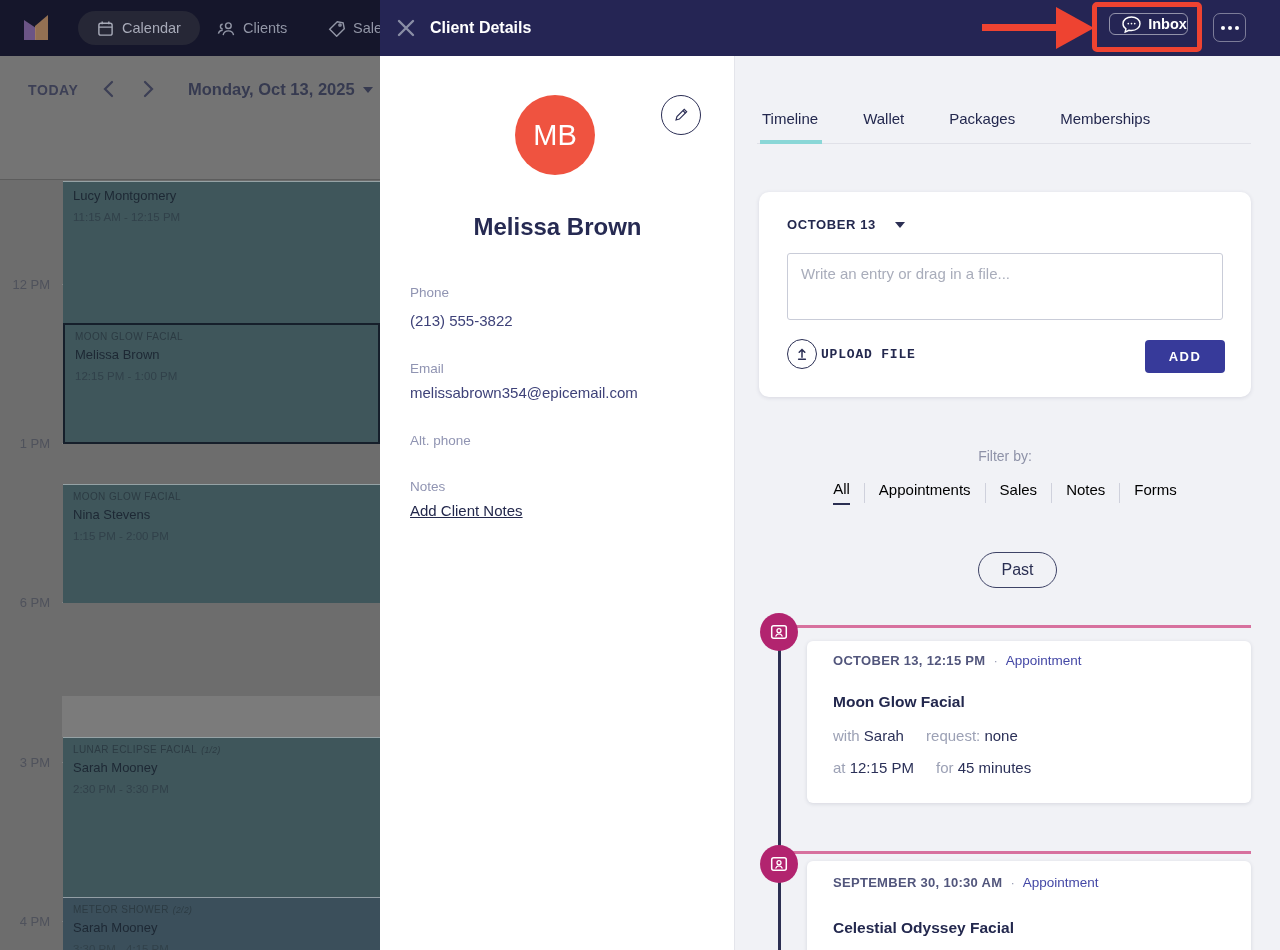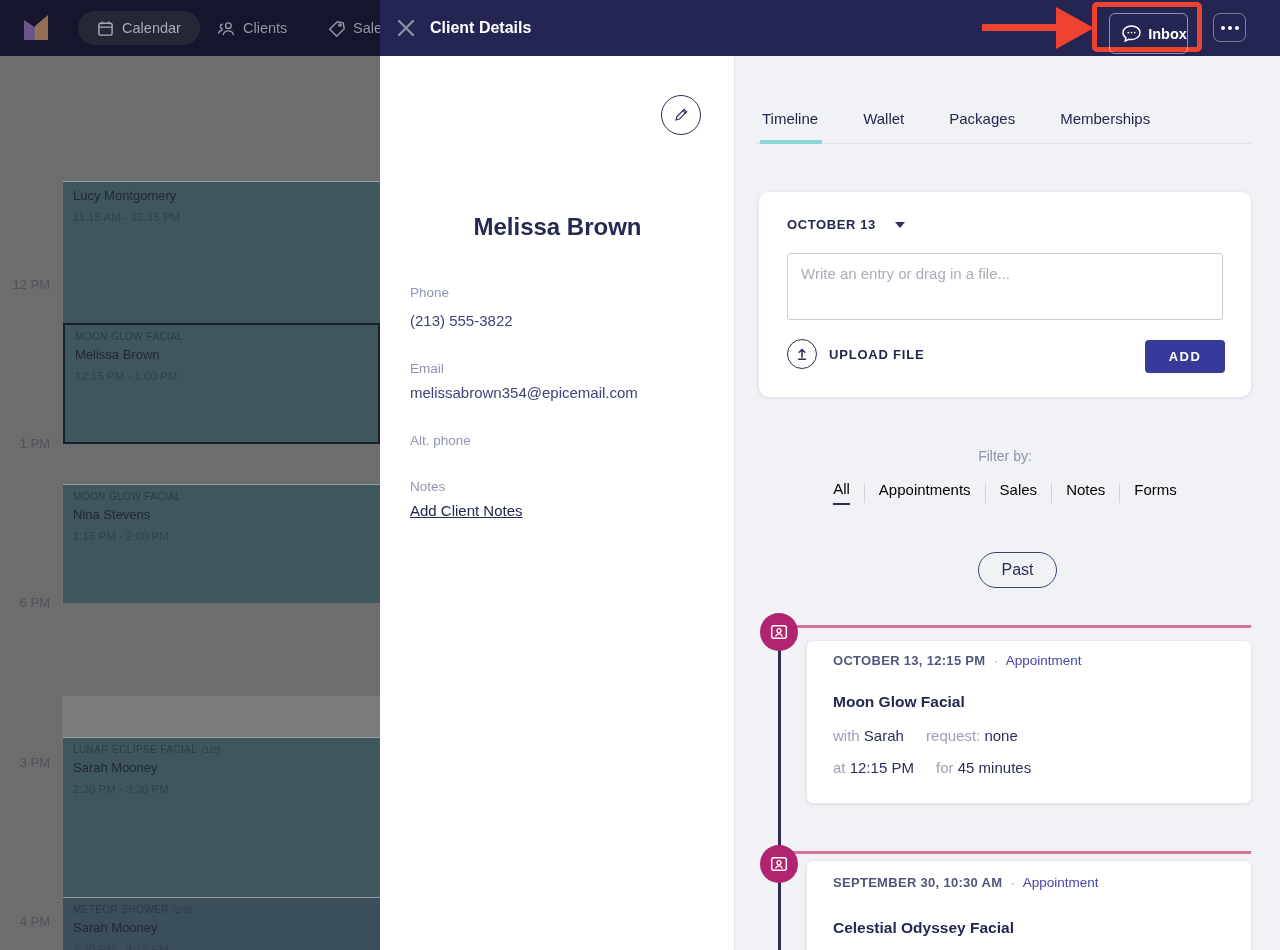--- a/index.html
+++ b/index.html
@@ -14,21 +14,21 @@
   .nav-pill { position:absolute; left:78px; top:11px; width:122px; height:34px; background:#262736; border-radius:17px;
               display:flex; align-items:center; justify-content:center; gap:8px; color:#a7aab8; font-size:14.5px; }
   .nav-item { position:absolute; top:11px; height:34px; display:flex; align-items:center; gap:8px; color:#9296a6; font-size:14.5px; }
   .nav-item.clients { left:217px; }
   .nav-item.sales { left:328px; }
   .topnav-right { position:absolute; left:380px; top:0; width:900px; height:56px; background:#252554; }
   .close-x { position:absolute; left:16px; top:18px; width:20px; height:20px; cursor:pointer; }
   .panel-title { position:absolute; left:50px; top:0; line-height:56px; color:#ffffff; font-size:16px; font-weight:700; }
   .annot-arrow { position:absolute; left:600px; top:5px; }
   .annot-box { position:absolute; left:712px; top:2px; width:110px; height:50px; border:5px solid #ee4331; border-radius:5px; }
-  .inbox-btn { position:absolute; left:729px; top:13px; width:79px; height:41px; border:1px solid rgba(255,255,255,.5); border-radius:6px;
+  .inbox-btn { position:absolute; left:729px; top:13px; width:79px; height:22px; border:1px solid rgba(255,255,255,.5); border-radius:6px;
                display:flex; align-items:center; justify-content:center; gap:7px; color:#fff; font-size:14.5px; font-weight:600; cursor:pointer;padding-left:12px; }
   .dots-btn { position:absolute; left:833px; top:13px; width:33px; height:29px; border:1px solid rgba(255,255,255,.4); border-radius:7px;
               display:flex; align-items:center; justify-content:center; gap:3px; cursor:pointer; }
   .dots-btn i { width:4px; height:4px; background:#fff; border-radius:50%; }
 
   
   .calendar { position:absolute; left:0; top:56px; width:380px; height:894px; background:#6d6d6d; overflow:hidden; }
   .cal-header { position:absolute; left:0; top:0; width:380px; height:124px; background:#747474; border-bottom:1px solid #5c5c5c; }
   .cal-today { position:absolute; left:28px; top:26px; font-size:14px; font-weight:600; letter-spacing:.6px; color:#3c3f55; cursor:pointer; }
   .cal-chev { position:absolute; top:24px; width:18px; height:18px; cursor:pointer; }
@@ -65,21 +65,21 @@
   .tab.active::after { content:""; position:absolute; left:-2px; right:-4px; bottom:-17px; height:4px; background:#8ad7d7; }
 
   .entry-card { position:absolute; left:24px; top:136px; width:492px; height:205px; background:#fff; border-radius:10px;
                 box-shadow:0 1px 4px rgba(30,34,70,.12); }
   .entry-date { position:absolute; left:28px; top:25px; font-size:13px; font-weight:700; letter-spacing:.6px; color:#23284e;
                 display:flex; align-items:center; gap:19px; cursor:pointer; }
   .entry-date .caret-down { border-top-color:#2c3054; }
   .entry-textarea { position:absolute; left:28px; top:61px; width:436px; height:67px; border:1px solid #c9ccd8; border-radius:3px;
                     font-family:"Liberation Sans", sans-serif; font-size:15px; color:#3e4279; padding:11px 13px; resize:none; outline:none; }
   .entry-textarea::placeholder { color:#a9adbb; }
-  .upload { position:absolute; left:28px; top:147px; display:flex; align-items:center; gap:12px; cursor:pointer; }
+  .upload { position:absolute; left:28px; top:147px; display:flex; align-items:center; gap:4px; cursor:pointer;font-family:Liberation Mono, monospace; }
   .upload-circle { width:30px; height:30px; border:1.6px solid #2b2f54; border-radius:50%; display:flex; align-items:center; justify-content:center; }
   .upload-label { font-size:13px; font-weight:700; letter-spacing:.8px; color:#23284e; }
   .add-btn { position:absolute; right:26px; top:148px; width:80px; height:33px; background:#373a9a; color:#fff; border:none; border-radius:4px;
              font-family:"Liberation Sans", sans-serif; font-size:13px; font-weight:700; letter-spacing:1.5px; cursor:pointer; }
 
   .filter-label { position:absolute; left:0; top:392px; width:540px; text-align:center; font-size:14px; color:#8e92a8; }
   .filter-row { position:absolute; left:0; top:424px; width:540px; display:flex; align-items:center; justify-content:center; gap:14px; }
   .filter-opt { font-size:15px; color:#000000; cursor:pointer; padding-bottom:6px; }
   .filter-opt.active { border-bottom:2px solid #2b2f52; }
   .filter-sep { width:1px; height:20px; background:#cfd1dc; }
@@ -158,20 +158,33 @@
       </div>
       <div class="dots-btn">
         <i></i>
           <i></i>
           <i></i>
       </div>
     </div>
   </div>
 
   <div class="calendar">
+    <div class="cal-header">
+      <div class="cal-today">TODAY</div>
+      <svg class="cal-chev prev" viewBox="0 0 18 18" fill="none" stroke="#3c3f55" stroke-width="2.2" stroke-linecap="round">
+        <path d="M12 2 L5 9 L12 16"></path>
+      </svg>
+      <svg class="cal-chev next" viewBox="0 0 18 18" fill="none" stroke="#3c3f55" stroke-width="2.2" stroke-linecap="round">
+        <path d="M6 2 L13 9 L6 16"></path>
+      </svg>
+      <div class="cal-date">
+        <span>Monday, Oct 13, 2025</span>
+        <span class="caret-down"></span>
+      </div>
+    </div>
 
     <div class="cal-body">
       <div class="time-label" style="top:96px">12 PM</div>
       <div class="time-label" style="top:255px">1 PM</div>
       <div class="time-label" style="top:414px">6 PM</div>
       <div class="time-label" style="top:574px">3 PM</div>
       <div class="time-label" style="top:733px">4 PM</div>
 
       <div class="hour-line" style="top:103px"></div>
       <div class="hour-line" style="top:262px"></div>
@@ -205,20 +218,21 @@
 
       <div class="appt alt" style="top:716px; height:120px">
         <div class="svc"><span>METEOR SHOWER</span><span class="suffix">(2/2)</span></div>
         <div class="nm">Sarah Mooney</div>
         <div class="tm">3:30 PM - 4:15 PM</div>
       </div>
     </div>
   </div>
 
   <div class="client-panel">
+    <div class="avatar">MB</div>
     <div class="edit-btn">
       <svg width="18" height="18" viewBox="0 0 20 20" fill="none" stroke="#2b2e55" stroke-width="1.3">
         <path d="M4.5 15.5 5.5 11.8 13.6 3.7 16.3 6.4 8.2 14.5 4.5 15.5Z"></path>
           <path d="M12.2 5.1 14.9 7.8"></path>
       </svg>
     </div>
     <div class="client-name">Melissa Brown</div>
 
     <div class="field-label" style="top:229px">Phone</div>
     <div class="field-value" style="top:256px">(213) 555-3822</div>

